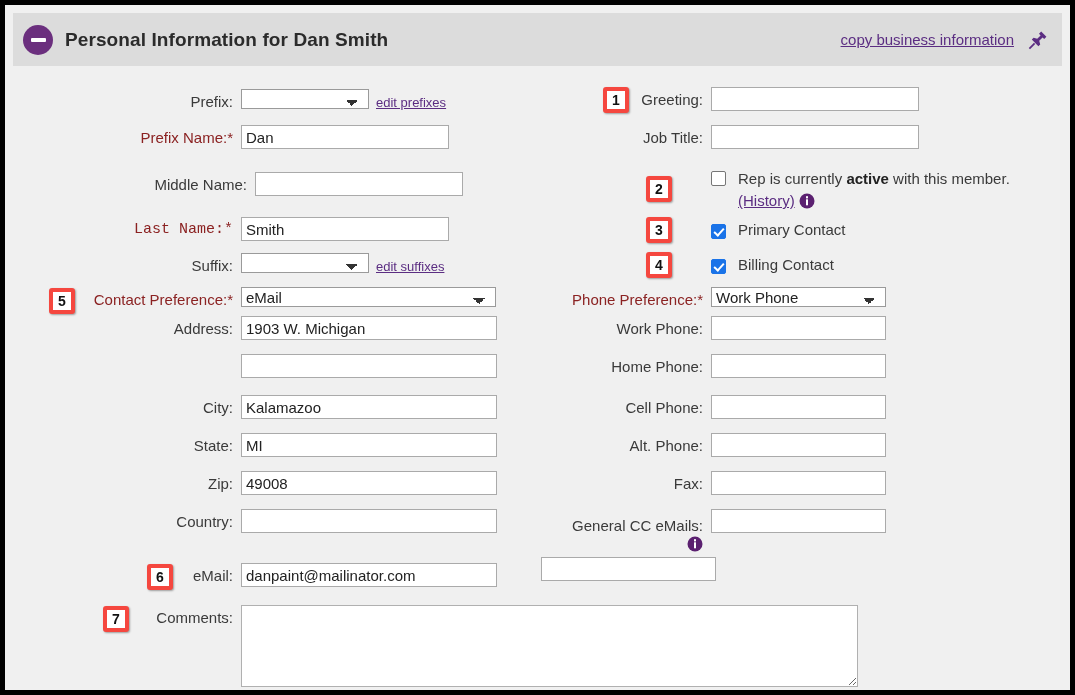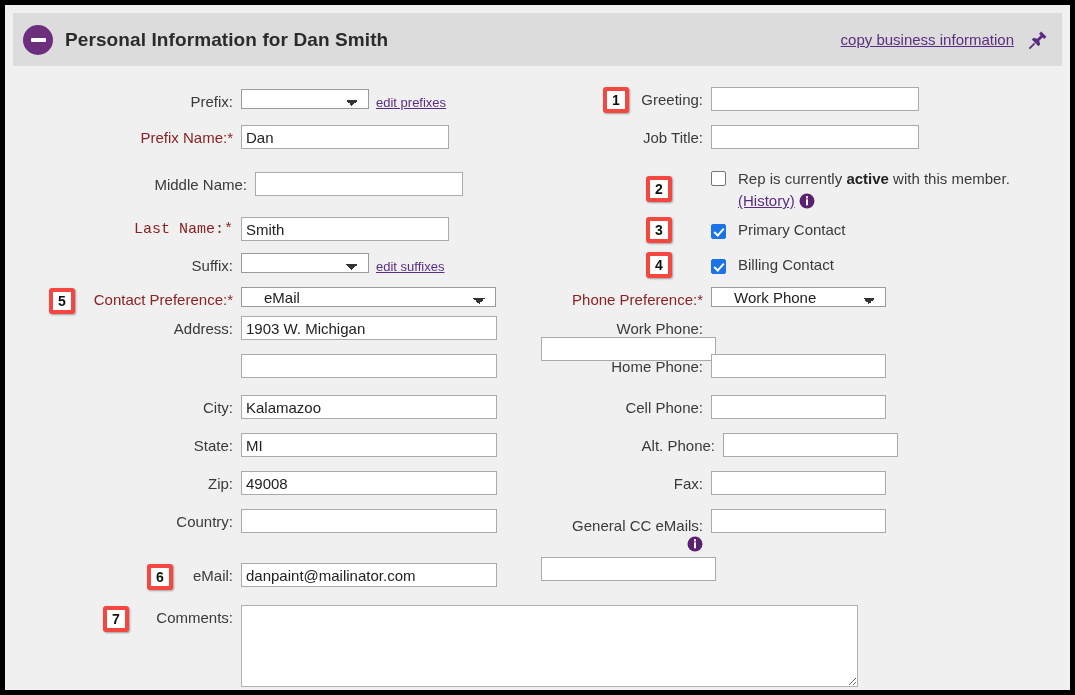--- a/index.html
+++ b/index.html
@@ -104,21 +104,21 @@
     padding: 1px 4px;
     outline: none;
   }
   select {
     height: 20px;
     border: 1px solid #9a9a9a;
     background: #ffffff;
     font-family: "Liberation Sans", sans-serif;
     font-size: 15px;
     color: #222222;
-    padding: 1px 22px;
+    padding: 1px 4px;
     outline: none;
     -webkit-appearance: none;
     appearance: none;
     background-image:
       linear-gradient(45deg, transparent 50%, #333 50%),
       linear-gradient(135deg, #333 50%, transparent 50%);
     background-position:
       calc(100% - 16px) 10px,
       calc(100% - 10px) 10px;
     background-size: 6px 6px, 6px 6px;
@@ -378,42 +378,42 @@
 
       <div class="row" style="position:absolute; left:0; top:210px; width:520px;">
         <span class="lbl req" style="width:170px;">Phone Preference:*</span>
         <span class="ctl">
           <select style="width:175px;">
             <option>Work Phone</option>
           </select>
         </span>
       </div>
 
-      <div class="row" style="position:absolute; left:0; top:239px; width:520px;flex-direction:column;">
+      <div class="row" style="position:absolute; left:0; top:239px; width:520px;">
         <span class="lbl" style="width:170px;">Work Phone:</span>
         <span class="ctl">
           <input type="text" style="width: 175px;" value="">
         </span>
       </div>
 
       <div class="row" style="position:absolute; left:0; top:277px; width:520px;">
         <span class="lbl" style="width:170px;">Home Phone:</span>
         <span class="ctl">
           <input type="text" style="width: 175px;" value="">
         </span>
       </div>
 
       <div class="row" style="position:absolute; left:0; top:318px; width:520px;">
         <span class="lbl" style="width:170px;">Cell Phone:</span>
         <span class="ctl">
           <input type="text" style="width: 175px;" value="">
         </span>
       </div>
 
-      <div class="row" style="position:absolute; left:12px; top:356px; width:520px;">
+      <div class="row" style="position:absolute; left:0; top:356px; width:520px;">
         <span class="lbl" style="width:170px;">Alt. Phone:</span>
         <span class="ctl">
           <input type="text" style="width: 175px;" value="">
         </span>
       </div>
 
       <div class="row" style="position:absolute; left:0; top:394px; width:520px;">
         <span class="lbl" style="width:170px;">Fax:</span>
         <span class="ctl">
           <input type="text" style="width: 175px;" value="">

